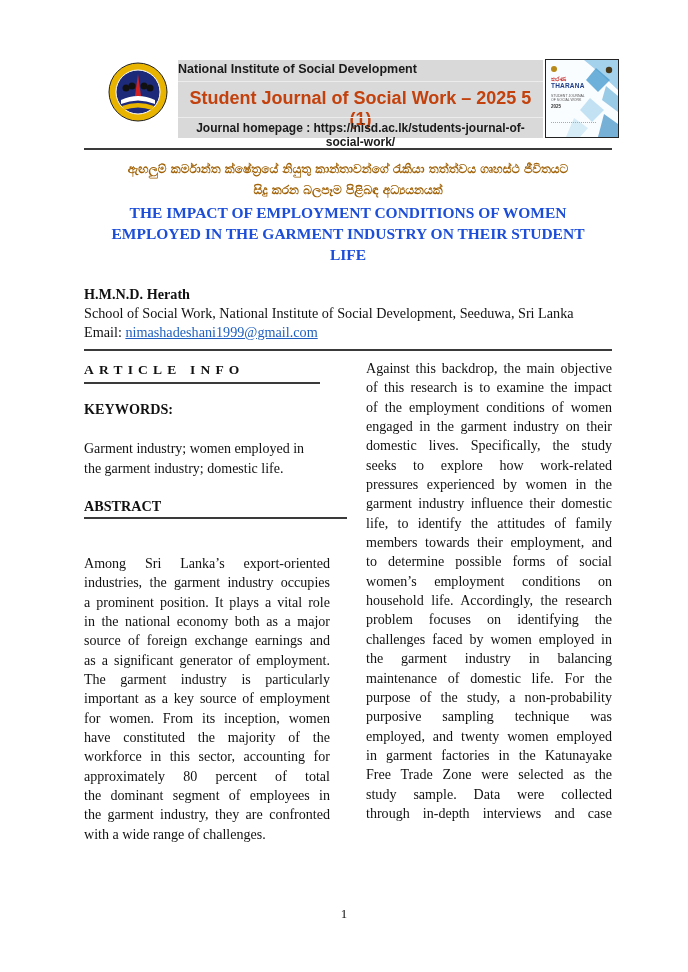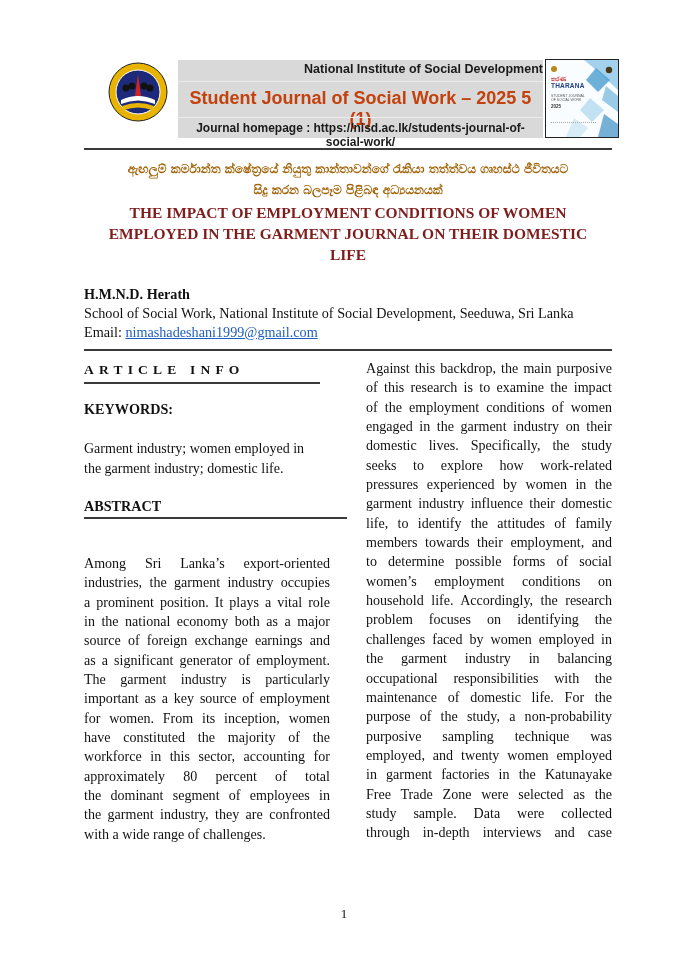--- a/index.html
+++ b/index.html
@@ -3,40 +3,40 @@
 <meta charset="utf-8">
 <style>
   html, body { margin: 0; padding: 0; background: #ffffff; }
   body { width: 688px; height: 972px; position: relative; overflow: hidden; color: #111; }
   .serif { font-family: "Liberation Serif", "DejaVu Serif", serif; }
   .sans { font-family: "Liberation Sans", "DejaVu Sans", sans-serif; }
 
   
   .logo { position: absolute; left: 108px; top: 62px; width: 60px; height: 60px; }
   .header-box { position: absolute; left: 178px; top: 60px; width: 365px; height: 78px; background: #d9d9d9; }
-  .hdr-inst { position: absolute; left: 0; right: 0; top: 2px; text-align: right; font-size: 12.5px; font-weight: bold; color: #1a1a1a; }
+  .hdr-inst { position: absolute; left: 0; right: 0; top: 2px; text-align: left; font-size: 12.5px; font-weight: bold; color: #1a1a1a; }
   .hdr-sep1 { position: absolute; left: 0; right: 0; top: 21px; border-top: 1px solid #ececec; }
   .hdr-journal { position: absolute; left: 0; right: 0; top: 28px; text-align: center; font-size: 18px; font-weight: bold; color: #c2410c; }
   .hdr-sep2 { position: absolute; left: 0; right: 0; top: 57px; border-top: 1px solid #ececec; }
   .hdr-home { position: absolute; left: 0; right: 0; top: 61px; text-align: center; font-size: 12px; font-weight: bold; color: #1a1a1a; }
 
   .cover { position: absolute; left: 545px; top: 59px; width: 72px; height: 77px; border: 1.5px solid #222; background: #fafdff; overflow: hidden; }
   .cover svg { position: absolute; left: 0; top: 0; }
   .cov-t { position: absolute; left: 5px; font-family: "Liberation Sans", sans-serif; }
   .cov-sinhala { top: 16px; font-size: 6px; color: #c21d1d; font-weight: bold; }
   .cov-thar { top: 22px; font-size: 6.5px; color: #1f3d8a; font-weight: bold; letter-spacing: 0.2px; }
   .cov-sub { top: 34px; font-size: 3.5px; color: #555; line-height: 4px; width: 34px; }
   .cov-year { top: 44px; font-size: 4.5px; color: #333; font-weight: bold; }
   .cov-foot { top: 62px; font-size: 3px; color: #999; width: 45px; border-top: 1px dotted #aaa; }
 
   .rule { position: absolute; height: 0; border-top: 2px solid #3a3a3a; }
 
   
   .si-title { position: absolute; left: 84px; width: 528px; text-align: center; font-family: "DejaVu Sans", sans-serif; font-size: 12.2px; font-weight: bold; line-height: 21px; top: 159px; color: #a16207; }
-  .en-title { position: absolute; left: 84px; width: 528px; text-align: center; font-size: 15.5px; font-weight: bold; line-height: 21px; top: 202px; color: #7f1d1d; }
+  .en-title { position: absolute; left: 84px; width: 528px; text-align: center; font-size: 15.5px; font-weight: bold; line-height: 21px; top: 202px; color: #1d4ed8; }
 
   .author { position: absolute; left: 84px; top: 286px; font-size: 14.2px; font-weight: bold; }
   .affil { position: absolute; left: 84px; top: 305px; font-size: 14.2px; }
   .email-line { position: absolute; left: 84px; top: 324px; font-size: 14.2px; }
   .email-link { color: #1f5fbf; text-decoration: underline; }
 
   .ai-head { position: absolute; left: 84px; top: 362px; font-size: 13.5px; font-weight: bold; letter-spacing: 5.2px; text-align: center; }
   .kw-head { position: absolute; left: 84px; top: 401px; font-size: 14.2px; font-weight: bold; }
   .kw-text { position: absolute; left: 84px; top: 439px; width: 240px; font-size: 14px; line-height: 19.5px; }
   .abs-head { position: absolute; left: 84px; top: 498px; font-size: 14.2px; font-weight: bold; }
@@ -93,21 +93,21 @@
 </div>
 
 <div class="rule" style="left:84px; top:148px; width:528px;"></div>
 
 <div class="si-title">
   <div>ඇඟලුම් කර්මාන්ත ක්ෂේත්‍රයේ නියුතු කාන්තාවන්ගේ රැකියා තත්ත්වය ගෘහස්ථ ජීවිතයට</div>
   <div>සිදු කරන බලපෑම පිළිබඳ අධ්‍යයනයක්</div>
 </div>
 <div class="en-title serif">
   <div>THE IMPACT OF EMPLOYMENT CONDITIONS OF WOMEN</div>
-  <div>EMPLOYED IN THE GARMENT JOURNAL ON THEIR DOMESTIC</div>
+  <div>EMPLOYED IN THE GARMENT INDUSTRY ON THEIR STUDENT</div>
   <div>LIFE</div>
 </div>
 
 <div class="author serif">H.M.N.D. Herath</div>
 <div class="affil serif">School of Social Work, National Institute of Social Development, Seeduwa, Sri Lanka</div>
 <div class="email-line serif"><span>Email: </span><span class="email-link">nimashadeshani1999@gmail.com</span></div>
 
 <div class="rule" style="left:84px; top:349px; width:528px;"></div>
 
 <div class="ai-head serif">ARTICLE INFO</div>
@@ -133,37 +133,36 @@
     <span class="ln">important as a key source of employment</span>
     <span class="ln">for women. From its inception, women</span>
     <span class="ln">have constituted the majority of the</span>
     <span class="ln">workforce in this sector, accounting for</span>
     <span class="ln">approximately 80 percent of total</span>
     <span class="ln">the dominant segment of employees in</span>
     <span class="ln">the garment industry, they are confronted</span>
     <span class="ln last">with a wide range of challenges.</span>
   </div>
 <div class="col col-right serif" id="col-right">
-    <span class="ln">Against this backdrop, the main purposive</span>
+    <span class="ln">Against this backdrop, the main objective</span>
     <span class="ln">of this research is to examine the impact</span>
     <span class="ln">of the employment conditions of women</span>
     <span class="ln">engaged in the garment industry on their</span>
     <span class="ln">domestic lives. Specifically, the study</span>
     <span class="ln">seeks to explore how work-related</span>
     <span class="ln">pressures experienced by women in the</span>
     <span class="ln">garment industry influence their domestic</span>
     <span class="ln">life, to identify the attitudes of family</span>
     <span class="ln">members towards their employment, and</span>
     <span class="ln">to determine possible forms of social</span>
     <span class="ln">women’s employment conditions on</span>
     <span class="ln">household life. Accordingly, the research</span>
     <span class="ln">problem focuses on identifying the</span>
     <span class="ln">challenges faced by women employed in</span>
     <span class="ln">the garment industry in balancing</span>
-    <span class="ln">occupational responsibilities with the</span>
     <span class="ln">maintenance of domestic life. For the</span>
     <span class="ln">purpose of the study, a non-probability</span>
     <span class="ln">purposive sampling technique was</span>
     <span class="ln">employed, and twenty women employed</span>
     <span class="ln">in garment factories in the Katunayake</span>
     <span class="ln">Free Trade Zone were selected as the</span>
     <span class="ln">study sample. Data were collected</span>
     <span class="ln">through in-depth interviews and case</span>
   </div>
 

